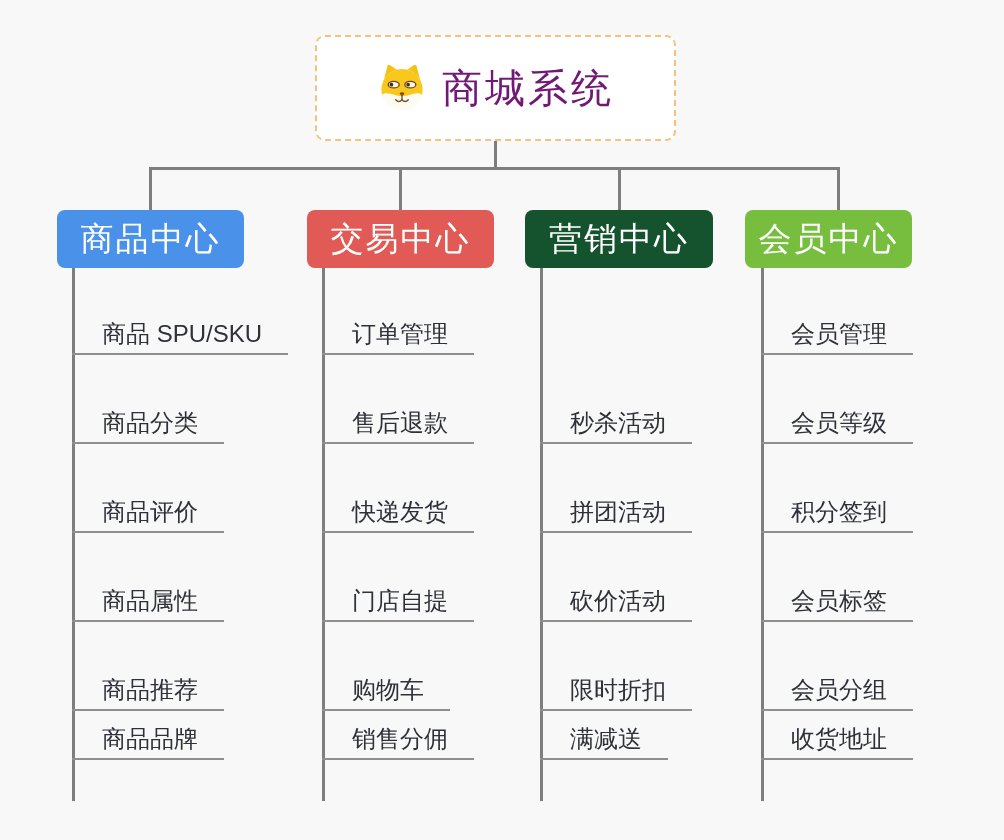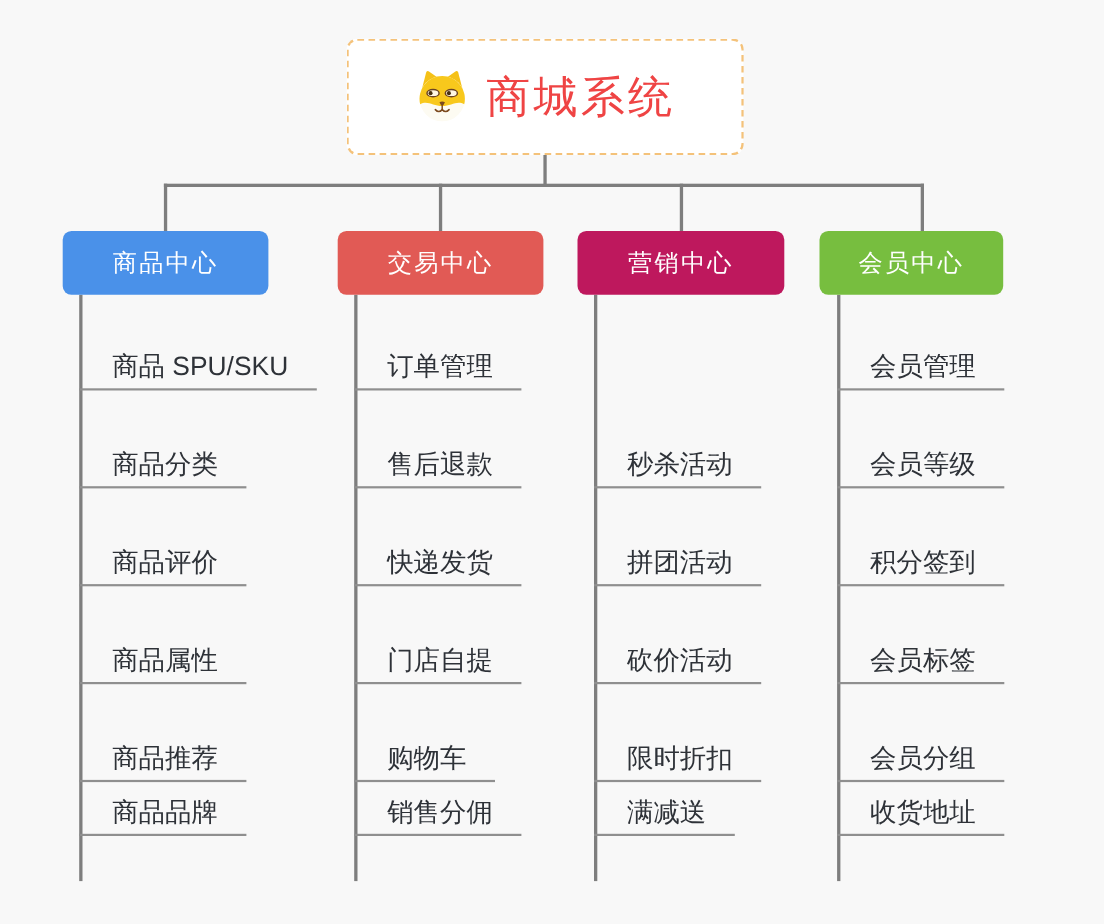--- a/index.html
+++ b/index.html
@@ -38,21 +38,21 @@
     cursor:pointer;
   }
   .root-title{
     font-size:40px;letter-spacing:3px;color:#f2b052;white-space:nowrap;
   }
 
   
   .branch{
     position:absolute;top:210px;height:58px;
     border-radius:8px;
-    color:#ffffff;font-size:22px;letter-spacing:2px;
+    color:#ffffff;font-size:33px;letter-spacing:2px;
     display:flex;align-items:center;justify-content:center;
     white-space:nowrap;cursor:pointer;
   }
   .b1{left:57px;width:187px;}
   .b2{left:307px;width:187px;}
   .b3{left:525px;width:188px;}
   .b4{left:745px;width:167px;}
 
   
   .leaf{
@@ -94,26 +94,26 @@
       <g stroke="#6b4423" stroke-width="1.6" fill="#fff6e0">
         <ellipse cx="20" cy="26" rx="6.6" ry="3.9"></ellipse>
         <ellipse cx="40" cy="26" rx="6.6" ry="3.9"></ellipse>
       </g>
       <circle cx="17.3" cy="26" r="2.2" fill="#47300f"></circle>
       <circle cx="37.3" cy="26" r="2.2" fill="#47300f"></circle>
       <path d="M27 36 Q30 34.4 33 36 Q31.6 39.6 30 39.6 Q28.4 39.6 27 36 Z" fill="#7c4a1e"></path>
       <path d="M30 39.5 L30 44" stroke="#7c4a1e" stroke-width="1.6" fill="none" stroke-linecap="round"></path>
       <path d="M22.5 44 Q26.2 48.2 30 44 Q33.8 48.2 37.5 44" stroke="#7c4a1e" stroke-width="1.7" fill="none" stroke-linecap="round"></path>
     </svg>
-    <span class="root-title" style="color: #ef4444;">商城系统</span>
+    <span class="root-title" style="color: #701a75;">商城系统</span>
   </div>
 
   <div class="branch b1" style="background-color: rgb(74, 145, 233);">商品中心</div>
   <div class="branch b2" style="background-color: rgb(225, 90, 85);">交易中心</div>
-  <div class="branch b3" style="background-color: #be185d;">营销中心</div>
+  <div class="branch b3" style="background-color: #14532d;">营销中心</div>
   <div class="branch b4" style="background-color: rgb(119, 190, 63);">会员中心</div>
 
   <div class="leaf c1 r1">商品 SPU/SKU</div>
   <div class="leaf c1 r2">商品分类</div>
   <div class="leaf c1 r3">商品评价</div>
   <div class="leaf c1 r5">商品推荐</div>
   <div class="leaf c1 r4">商品属性</div>
   <div class="leaf c1 r6">商品品牌</div>
 
   <div class="leaf c2 r2">售后退款</div>

